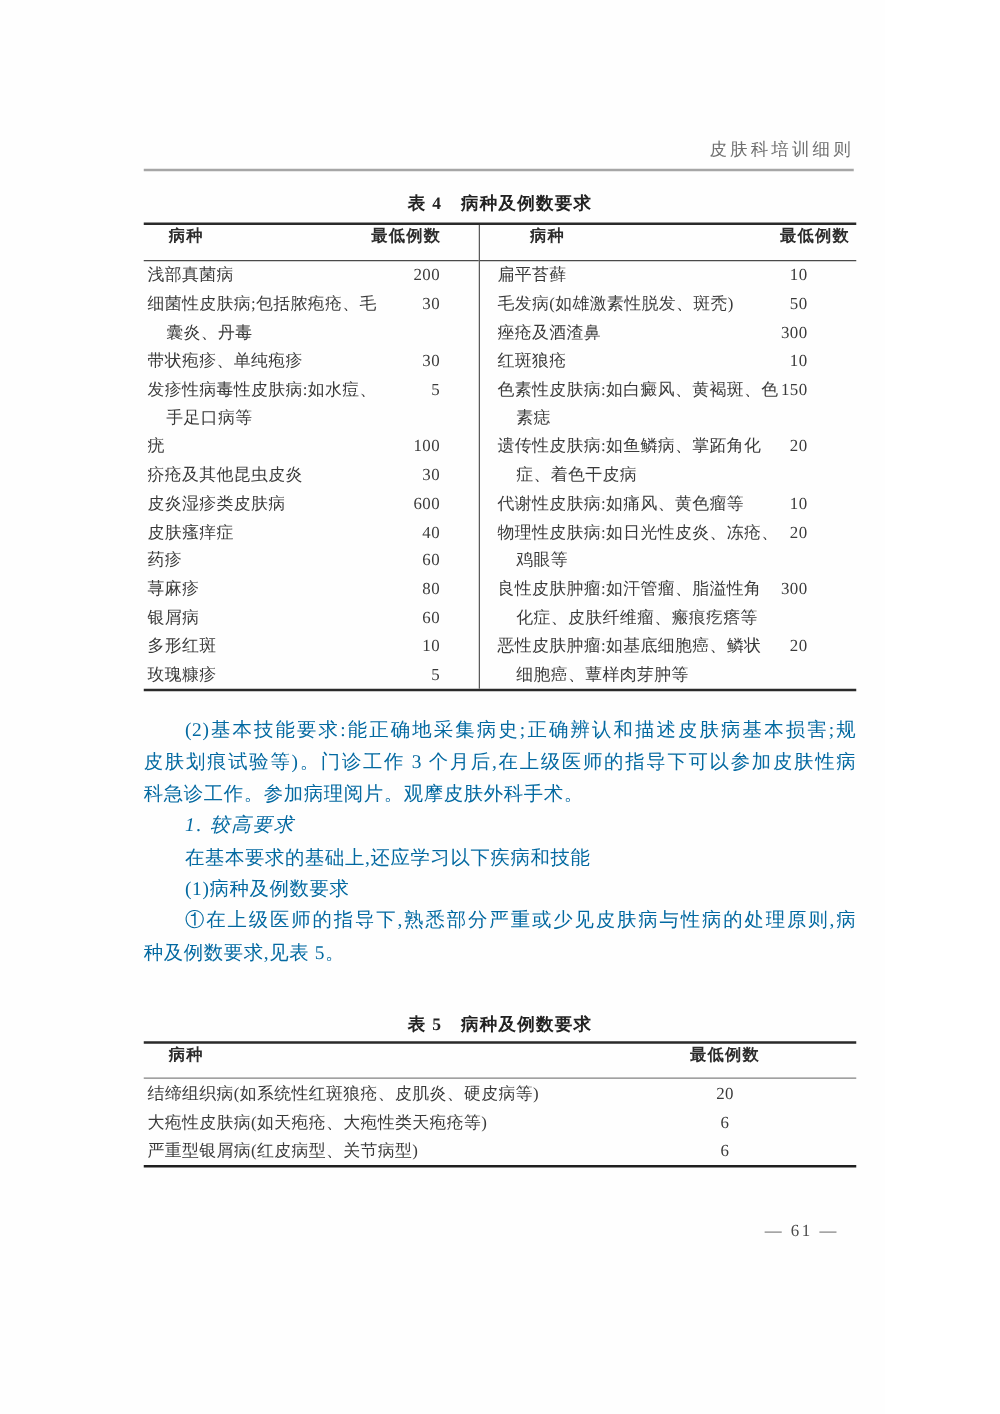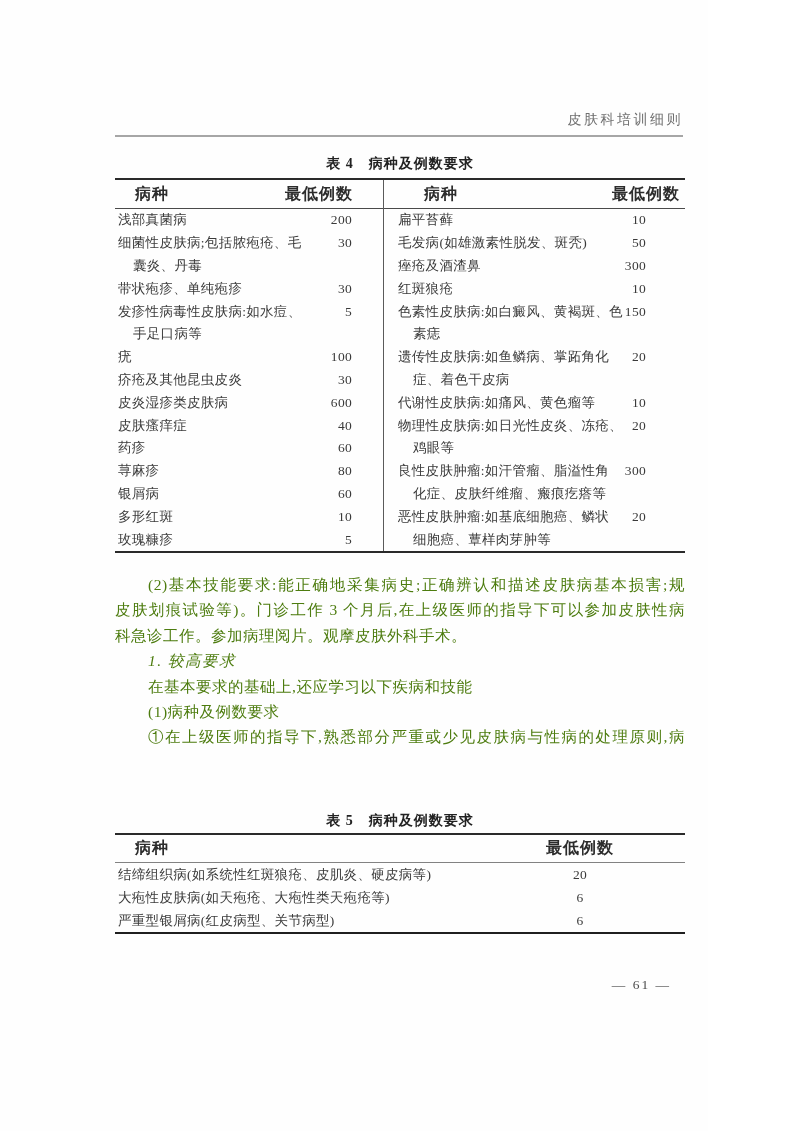--- a/index.html
+++ b/index.html
@@ -24,43 +24,43 @@
   }
   
   #table4 { position:absolute; left:115px; top:154px; width:570px; }
   .t4 {
     display:flex; border-top:2.5px solid #2a2a2a; border-bottom:2.5px solid #2a2a2a;
   }
   .pane { box-sizing:border-box; }
   .pane.left  { width:268px; }
   .pane.right { width:302px; border-left:1px solid #5a5a5a; }
   .hrow {
-    display:flex; align-items:center; height:28px;
+    display:flex; align-items:flex-start; height:28px;
     border-bottom:1px solid #4a4a4a; font-weight:bold;
-    font-size:16px; letter-spacing:1px; color:#2c2c2c; white-space:nowrap;
+    font-size:13px; letter-spacing:1px; color:#2c2c2c; white-space:nowrap;
   }
   .pane.left  .hrow .ht { padding-left:20px; }
   .pane.right .hrow .ht { padding-left:40px; }
   .hrow .hn { margin-left:auto; }
   .pane.left  .hrow .hn { margin-right:30px; }
   .pane.right .hrow .hn { margin-right:5px; }
   .row {
     display:flex; align-items:center; height:22.8px;
     font-size:13.5px; letter-spacing:0.3px; color:#3a3a3a; white-space:nowrap;
   }
   .pane.left  .row .t { padding-left:3px; }
   .pane.left  .row.indent .t { padding-left:18px; }
   .pane.left  .row .n { margin-left:auto; margin-right:31px; }
   .pane.right .row .t { padding-left:14px; }
   .pane.right .row.indent .t { padding-left:29px; }
   .pane.right .row .n { margin-left:auto; margin-right:39px; }
   
   #body {
     position:absolute; left:115px; top:572px; width:570px;
-    font-size:15.5px; letter-spacing:0.5px; color:#4d7c0f;
+    font-size:15.5px; letter-spacing:0.5px; color:#0369a1;
   }
   .bline { height:25.4px; line-height:25.4px; white-space:nowrap; }
   .bline.indent { padding-left:33px; }
   .bline.fill {
     white-space:normal; text-align:justify; text-align-last:justify;
   }
   .bline.kai { font-style:italic; letter-spacing:1.5px; }
   
   #table5 { position:absolute; left:115px; top:811px; width:570px; }
   #table5 .tbl-title { margin-bottom:2px; }
@@ -228,20 +228,21 @@
   </div>
 
   <div id="body">
       <div class="bline indent fill">(2)基本技能要求:能正确地采集病史;正确辨认和描述皮肤病基本损害;规</div>
       <div class="bline fill">皮肤划痕试验等)。门诊工作 3 个月后,在上级医师的指导下可以参加皮肤性病</div>
       <div class="bline">科急诊工作。参加病理阅片。观摩皮肤外科手术。</div>
       <div class="bline indent kai">1. 较高要求</div>
       <div class="bline indent">在基本要求的基础上,还应学习以下疾病和技能</div>
       <div class="bline indent">(1)病种及例数要求</div>
       <div class="bline indent fill">①在上级医师的指导下,熟悉部分严重或少见皮肤病与性病的处理原则,病</div>
+      <div class="bline">种及例数要求,见表 5。</div>
     </div>
 
   <div id="table5">
     <div class="tbl-title">表 5　病种及例数要求</div>
     <div class="t5">
       <div class="hrow">
         <span class="ht">病种</span>
         <span class="hn">最低例数</span>
       </div>
       <div>

